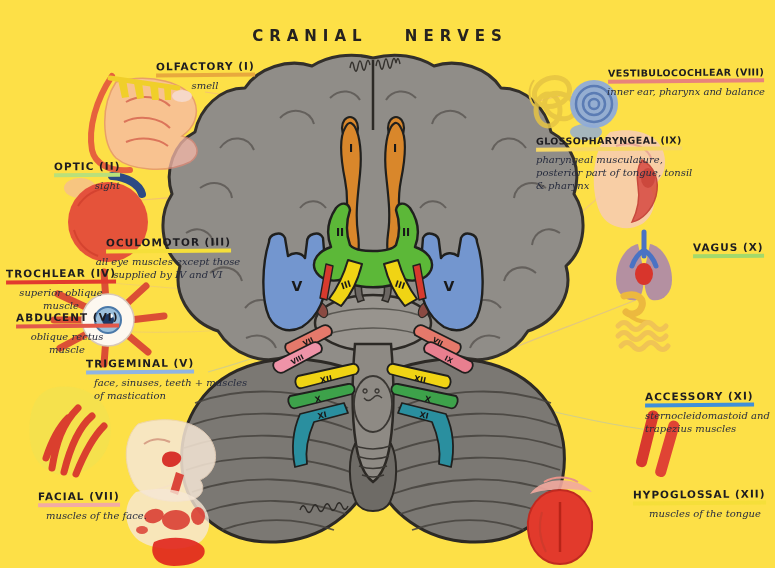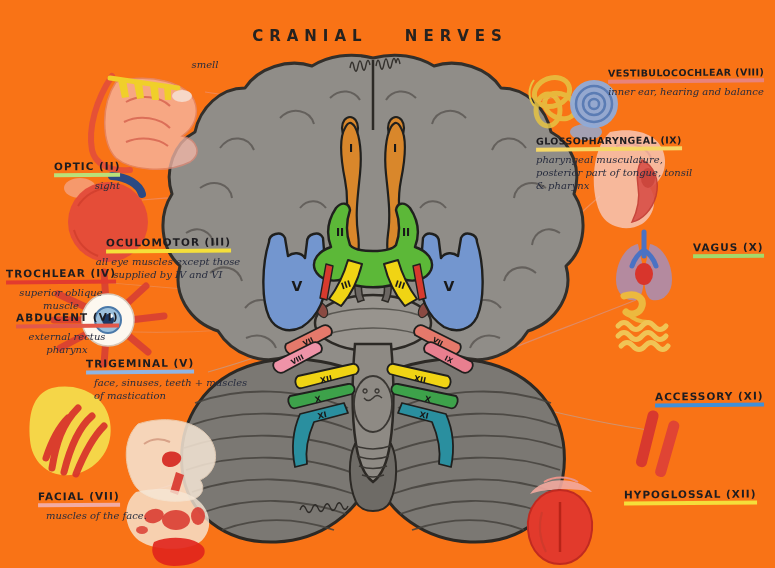--- a/index.html
+++ b/index.html
@@ -1,16 +1,16 @@
 <!DOCTYPE html>
 <html><head>
 <meta charset="utf-8">
 <style>
   html,body{margin:0;padding:0;background:#ffffff;}
-  #page{position:relative;width:775px;height:568px;background:#f97316;overflow:hidden;
+  #page{position:relative;width:775px;height:568px;background:#fde047;overflow:hidden;
         font-family:"Liberation Sans",sans-serif;}
   #title{position:absolute;left:180px;top:27px;width:400px;text-align:center;
          font:700 15px "DejaVu Sans",sans-serif;letter-spacing:6px;word-spacing:26px;color:#26221f;}
   svg{position:absolute;}
   .nlabel{position:absolute;z-index:5;}
   .nname{display:inline-block;font:700 10.5px "DejaVu Sans",sans-serif;letter-spacing:1px;
          color:#1d1c20;white-space:nowrap;border-bottom:4px solid transparent;padding-bottom:1px;
          transform:rotate(-0.5deg);}
   .nname.long{font-size:9.5px;letter-spacing:.4px;}
   .ndesc{font:italic 10px "DejaVu Serif",serif;color:#272c3e;line-height:1.3;margin-top:2px;}
@@ -21,22 +21,22 @@
   #lab-trochlear{left:2px;top:263px;width:118px;text-align:center;}
   #lab-abducent{left:2px;top:307px;width:108px;text-align:center;margin-left:11px;}
   #lab-trigeminal{left:86px;top:353px;width:168px;}
   #lab-trigeminal .ndesc{margin-left:8px;}
   #lab-facial{left:38px;top:486px;width:140px;}
   #lab-facial .ndesc{margin-left:8px;}
   #lab-vestibulocochlear{left:600px;top:62px;width:172px;text-align:center;}
   #lab-glossopharyngeal{left:536px;top:130px;width:168px;}
   #lab-vagus{left:658px;top:237px;width:116px;}
   #lab-vagus .nname{margin-left:28px;}
-  #lab-accessory{left:645px;top:386px;width:128px;text-align:center;}
-  #lab-hypoglossal{left:624px;top:484px;width:150px;}
+  #lab-accessory{left:645px;top:386px;width:128px;text-align:left;}
+  #lab-hypoglossal{left:624px;top:484px;width:150px;text-align:center;}
   #lab-hypoglossal .ndesc{margin-left:12px;}
 </style>
 </head>
 <body>
 
 <div id="page">
 
   <div id="title">CRANIAL NERVES</div>
 
   <svg style="left:0;top:0;width:775px;height:568px" viewBox="0 0 775 568" fill="none">
@@ -247,68 +247,71 @@
 
   <svg style="left:514px;top:468px;width:92px;height:100px" viewBox="0 0 92 100">
     <path d="M16,26 C28,8 64,8 78,24 C66,20 30,20 16,26 Z" fill="#f2a89e" opacity="0.9"></path>
     <path d="M30,14 C40,8 54,8 64,14" stroke="#e8948a" stroke-width="2" fill="none"></path>
     <path d="M46,22 C66,22 80,40 78,62 C76,84 62,96 46,96 C30,96 16,84 14,62 C12,40 26,22 46,22 Z" fill="#e23a2c" stroke="#c02a20" stroke-width="2"></path>
     <path d="M46,34 L46,84" stroke="#b82418" stroke-width="2.5"></path>
     <path d="M28,44 C24,58 26,72 32,84" stroke="#c93a2c" stroke-width="2" fill="none" opacity="0.7"></path>
   </svg>
 
   <div class="nlabel" id="lab-olfactory">
+    <span class="nname" style="border-bottom-color: rgb(232, 169, 61);">OLFACTORY (I)</span>
     <div class="ndesc">smell</div>
   </div>
 
   <div class="nlabel" id="lab-optic">
     <span class="nname" style="border-bottom-color: rgb(185, 224, 122);">OPTIC (II)</span>
     <div class="ndesc">sight</div>
   </div>
 
   <div class="nlabel" id="lab-oculomotor">
     <span class="nname" style="border-bottom-color: rgb(245, 223, 58);">OCULOMOTOR (III)</span>
     <div class="ndesc">all eye muscles except those supplied by IV and VI</div>
   </div>
 
   <div class="nlabel" id="lab-trochlear">
     <span class="nname" style="border-bottom-color: rgb(226, 59, 46);">TROCHLEAR (IV)</span>
     <div class="ndesc">superior oblique muscle</div>
   </div>
 
   <div class="nlabel" id="lab-abducent">
     <span class="nname" style="border-bottom-color: rgb(226, 88, 74);">ABDUCENT (VI)</span>
-    <div class="ndesc">external rectus pharynx</div>
+    <div class="ndesc">oblique rectus muscle</div>
   </div>
 
   <div class="nlabel" id="lab-trigeminal">
     <span class="nname" style="border-bottom-color: rgb(143, 180, 227);">TRIGEMINAL (V)</span>
     <div class="ndesc">face, sinuses, teeth + muscles of mastication</div>
   </div>
 
   <div class="nlabel" id="lab-facial">
     <span class="nname" style="border-bottom-color: rgb(242, 171, 163);">FACIAL (VII)</span>
     <div class="ndesc">muscles of the face.</div>
   </div>
 
   <div class="nlabel" id="lab-vestibulocochlear">
     <span class="nname long" style="border-bottom-color: rgb(232, 131, 123);">VESTIBULOCOCHLEAR (VIII)</span>
-    <div class="ndesc">inner ear, hearing and balance</div>
+    <div class="ndesc">inner ear, pharynx and balance</div>
   </div>
 
   <div class="nlabel" id="lab-glossopharyngeal">
     <span class="nname long" style="border-bottom-color: rgb(245, 215, 101);">GLOSSOPHARYNGEAL (IX)</span>
     <div class="ndesc">pharyngeal musculature, posterior part of tongue, tonsil &amp; pharynx</div>
   </div>
 
   <div class="nlabel" id="lab-vagus">
     <span class="nname" style="border-bottom-color: rgb(163, 217, 106); margin-left: 35px;">VAGUS (X)</span>
   </div>
 
   <div class="nlabel" id="lab-accessory">
     <span class="nname" style="border-bottom-color: rgb(63, 143, 217);">ACCESSORY (XI)</span>
+    <div class="ndesc">sternocleidomastoid and trapezius muscles</div>
   </div>
 
   <div class="nlabel" id="lab-hypoglossal">
     <span class="nname" style="border-bottom-color: rgb(245, 223, 58);">HYPOGLOSSAL (XII)</span>
+    <div class="ndesc">muscles of the tongue</div>
   </div>
 
 </div>
 
 </body></html>

